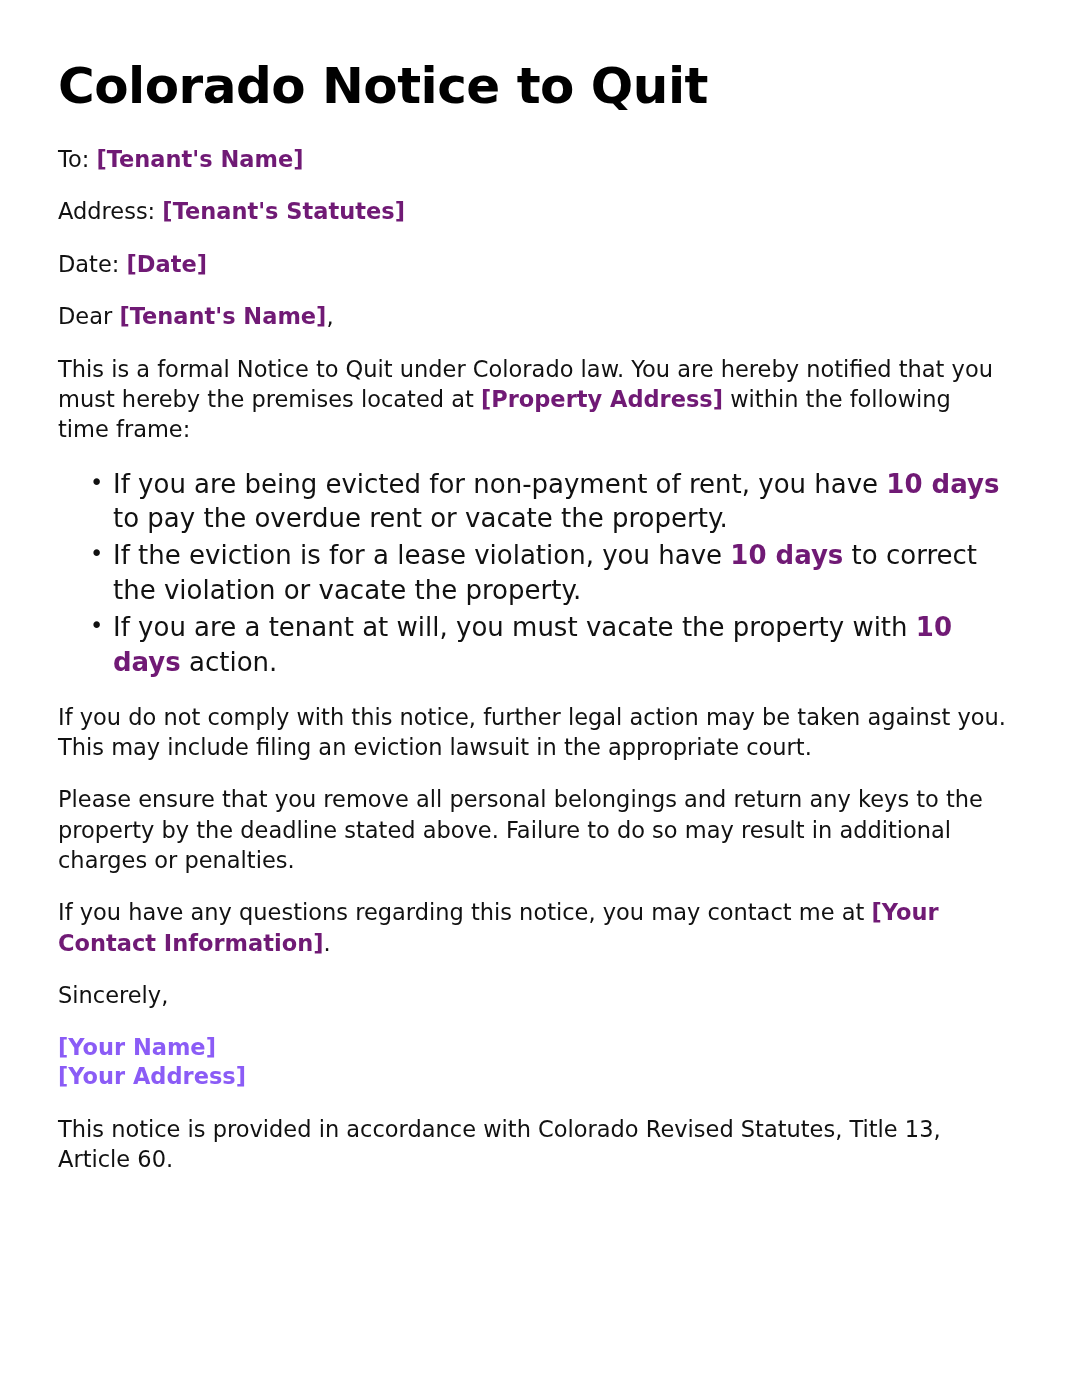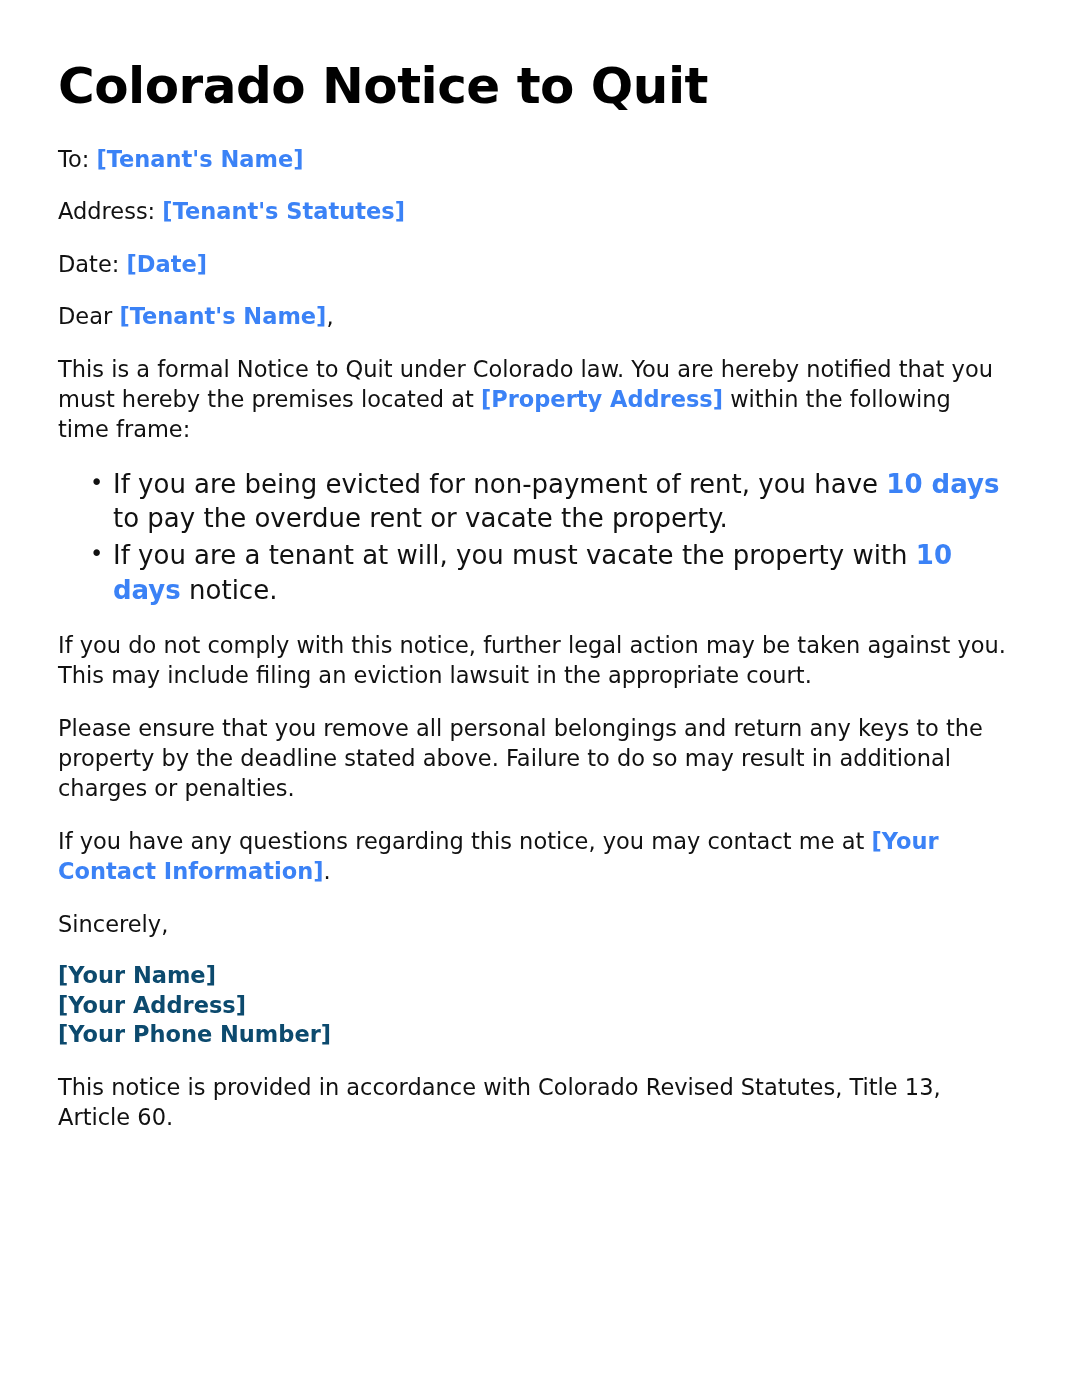--- a/index.html
+++ b/index.html
@@ -32,21 +32,21 @@
     color: #000;
   }
   .para {
     font-size: 22.5px;
     line-height: 1.35;
     margin: 0 0 22px 0;
     color: #111;
   }
   .para b, .bullet b, .sig-line {
     font-weight: bold;
-    color: #3b82f6;
+    color: #701a75;
   }
   .bullet-list {
     list-style: none;
     margin: 0 0 22px 0;
     padding: 0;
   }
   .bullet {
     position: relative;
     font-size: 26px;
     line-height: 1.34;
@@ -63,21 +63,21 @@
     line-height: 1.34;
     color: #111;
   }
   .sig-block {
     margin: 0 0 22px 0;
   }
   .sig-line {
     font-size: 22.5px;
     line-height: 1.32;
     font-weight: bold;
-    color: #0c4a6e;
+    color: #8b5cf6;
     display: block;
   }
   .watermark {
     position: absolute;
     left: 38px;
     bottom: 28px;
     font-family: "Liberation Mono", "DejaVu Sans Mono", monospace;
     font-size: 40px;
     letter-spacing: 2px;
     color: #5a5a5a;
@@ -118,40 +118,44 @@
       <span>within the following time frame:</span>
     </p>
 
     <ul class="bullet-list">
       <li class="bullet">
         <span>If you are being evicted for non-payment of rent, you have</span>
         <b>10 days</b>
         <span>to pay the overdue rent or vacate the property.</span>
       </li>
       <li class="bullet">
+        <span>If the eviction is for a lease violation, you have</span>
+        <b>10 days</b>
+        <span>to correct the violation or vacate the property.</span>
+      </li>
+      <li class="bullet">
         <span>If you are a tenant at will, you must vacate the property with</span>
         <b>10 days</b>
-        <span>notice.</span>
+        <span>action.</span>
       </li>
     </ul>
 
     <p class="para">If you do not comply with this notice, further legal action may be taken against you. This may include filing an eviction lawsuit in the appropriate court.</p>
 
     <p class="para">Please ensure that you remove all personal belongings and return any keys to the property by the deadline stated above. Failure to do so may result in additional charges or penalties.</p>
 
     <p class="para">
       <span>If you have any questions regarding this notice, you may contact me at</span>
       <b>[Your Contact Information]</b><span>.</span>
     </p>
 
     <p class="para">Sincerely,</p>
 
     <div class="sig-block">
       <span class="sig-line">[Your Name]</span>
       <span class="sig-line">[Your Address]</span>
-      <span class="sig-line">[Your Phone Number]</span>
     </div>
 
     <p class="para">This notice is provided in accordance with Colorado Revised Statutes, Title 13, Article 60.</p>
 
   </div>
 
 </div>
 
 </body></html>

